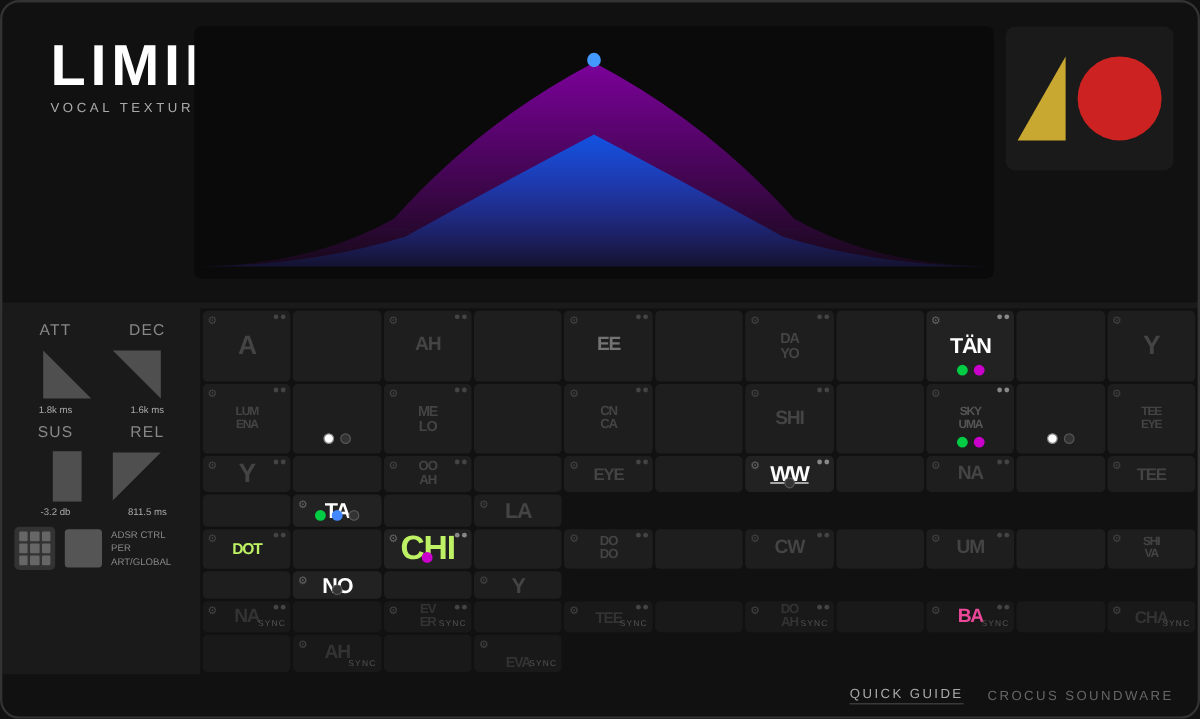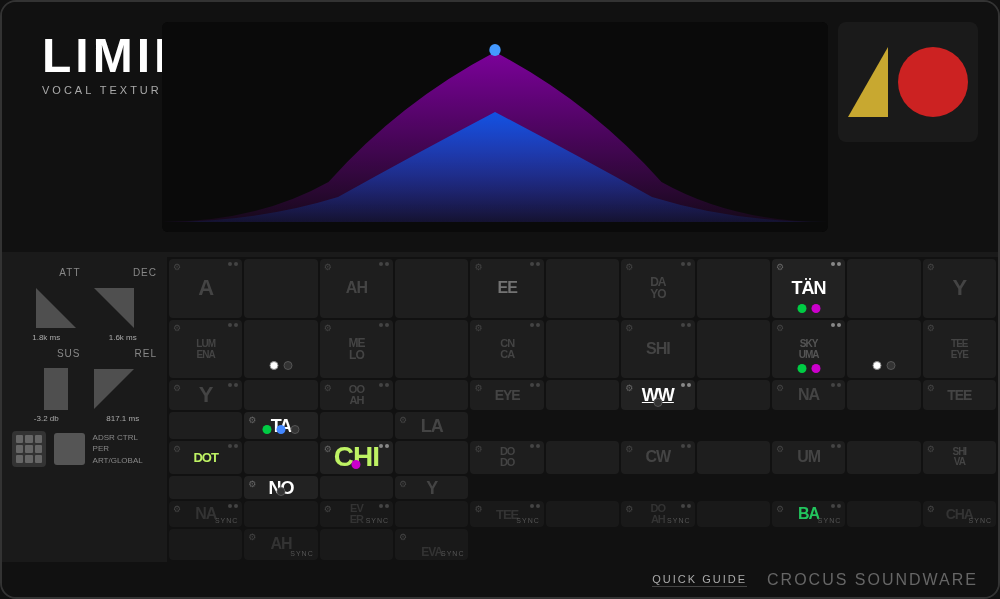--- a/index.html
+++ b/index.html
@@ -101,23 +101,23 @@
       position: absolute;
       top: 255px;
       left: 0;
       width: 165px;
       bottom: 35px;
       background: #1a1a1a;
       padding: 10px;
     }
 
     .adsr-label {
-      font-size: 10px;
+      font-size: 13px;
       color: #888;
-      text-align: right;
+      text-align: center;
       letter-spacing: 1px;
       margin-bottom: 3px;
     }
 
     .adsr-value {
       font-size: 8px;
       color: #aaa;
       text-align: center;
       margin-top: 2px;
     }
@@ -270,21 +270,21 @@
     .quick-guide-btn {
       font-size: 11px;
       color: #aaa;
       letter-spacing: 2px;
       cursor: pointer;
       border-bottom: 1px solid #444;
       padding-bottom: 1px;
     }
 
     .crocus-label {
-      font-size: 16px;
+      font-size: 11px;
       color: #666;
       letter-spacing: 2px;
     }
 
     
     .adsr-section {
       margin-bottom: 6px;
     }
 
     .labels-row {
@@ -398,21 +398,21 @@
           <svg width="46" height="46" viewBox="0 0 46 46">
             <polygon points="3,3 43,3 3,43" fill="#555" opacity="0.9"></polygon>
           </svg>
         </div>
       </div>
       <div style="display:flex;gap:8px;">
         <div class="value-box">
             <div class="adsr-value">-3.2 db</div>
           </div>
         <div class="value-box">
-            <div class="adsr-value">817.1 ms</div>
+            <div class="adsr-value">811.5 ms</div>
           </div>
       </div>
     </div>
 
     <div style="display:flex;gap:8px;margin-top:8px;align-items:center;">
       <div class="grid-icon">
         <div></div>
           <div></div>
           <div></div>
         <div></div>
@@ -726,21 +726,21 @@
         <div class="cell-label" style="color:#333;font-size:11px;">DO<br>AH</div>
         <div class="sync-label">SYNC</div>
         <div class="cell-dots">
             <div class="cell-dot"></div>
             <div class="cell-dot"></div>
           </div>
       </div>
       <div class="grid-cell" style="background:#191919;"></div>
       <div class="grid-cell" style="background:#191919;">
         <span class="cell-gear">⚙</span>
-        <div class="cell-label" style="color:#22c55e;font-size:16px;">BA</div>
+        <div class="cell-label" style="color:#ec4899;font-size:16px;">BA</div>
         <div class="sync-label">SYNC</div>
         <div class="cell-dots">
             <div class="cell-dot"></div>
             <div class="cell-dot"></div>
           </div>
       </div>
       <div class="grid-cell" style="background:#191919;"></div>
       <div class="grid-cell" style="background:#191919;">
         <span class="cell-gear">⚙</span>
         <div class="cell-label" style="color:#333;font-size:14px;">CHA</div>

